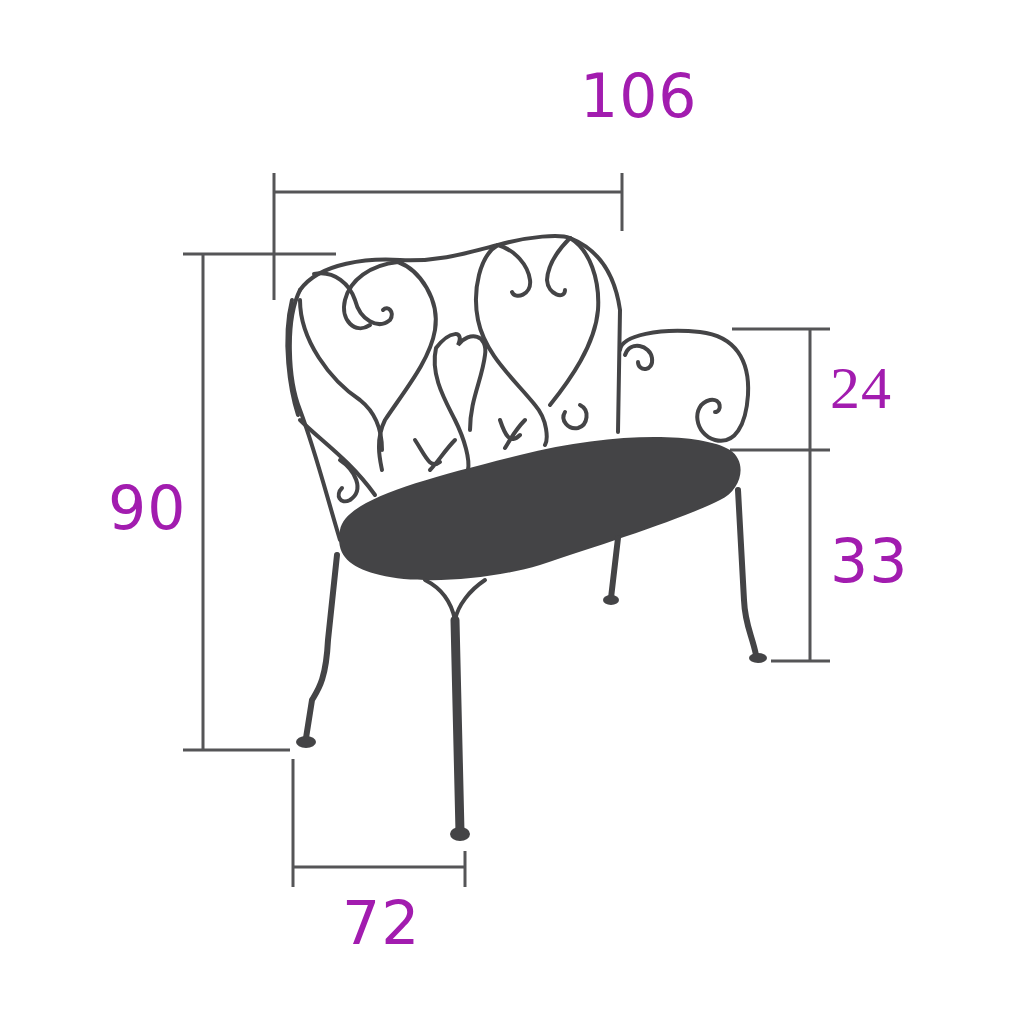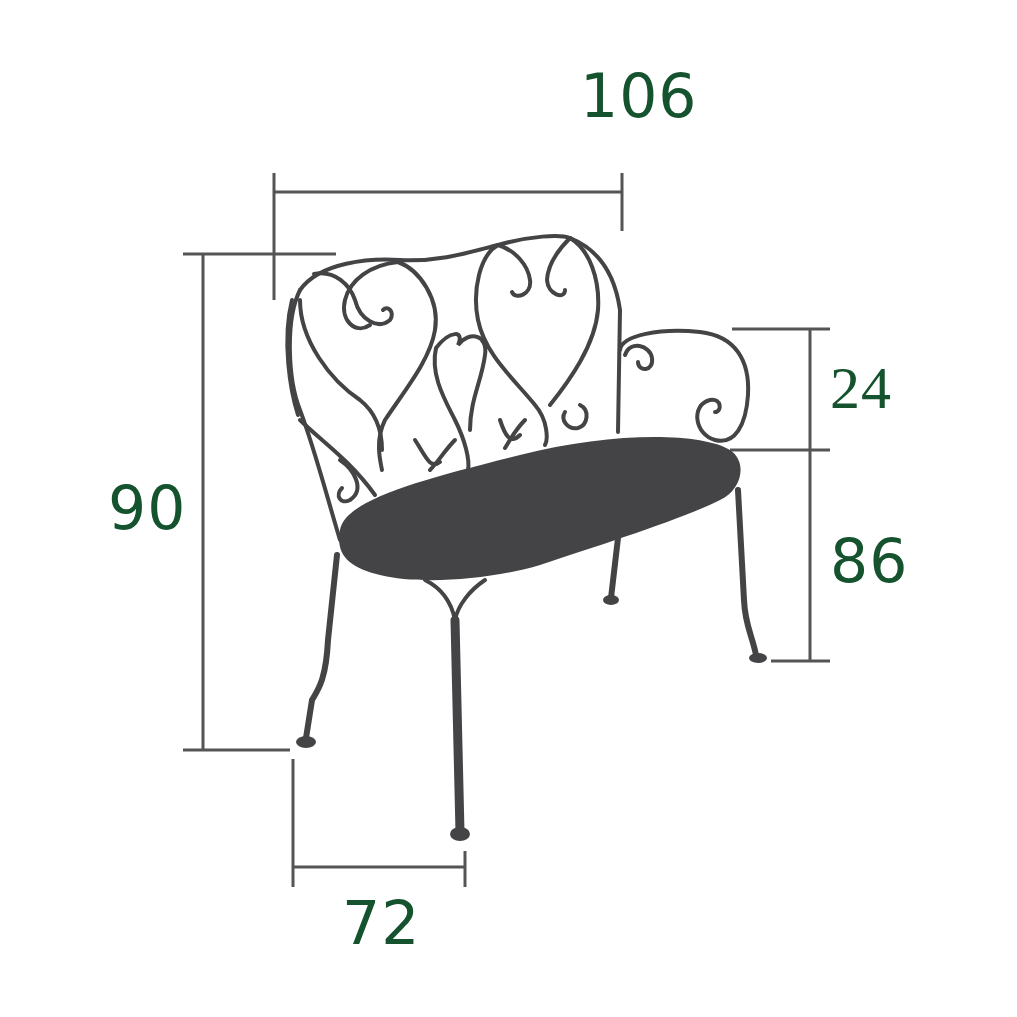--- a/index.html
+++ b/index.html
@@ -2,21 +2,21 @@
 <html><head>
   <meta charset="utf-8">
   <style>
     html, body { margin: 0; padding: 0; background: #ffffff; }
     body { width: 1017px; height: 1017px; position: relative; overflow: hidden; }
     .canvas { position: absolute; left: 0; top: 0; width: 1017px; height: 1017px; }
     .dim-label {
       position: absolute;
       font-family: "DejaVu Sans", sans-serif;
       font-size: 60px;
-      color: #14532d;
+      color: #a21caf;
       line-height: 1;
       letter-spacing: 1px;
     }
     .lbl-width { left: 580px; top: 66px; }
     .lbl-height { left: 108px; top: 478px; }
     .lbl-arm { left: 830px; top: 358px; font-family: Liberation Serif, serif; }
     .lbl-seat { left: 830px; top: 531px; }
     .lbl-depth { left: 342px; top: 893px; }
   </style>
 </head>
@@ -90,15 +90,15 @@
       <path stroke-width="6" d="M618 538 L611 598"></path>
       <ellipse cx="611" cy="600" rx="8" ry="5" fill="#444446" stroke="none"></ellipse>
       <path stroke-width="6" d="M738 490 L744 600 C745 625, 752 635, 756 655"></path>
       <ellipse cx="758" cy="658" rx="9" ry="5" fill="#444446" stroke="none"></ellipse>
     </g>
   </svg>
 
   <div class="dim-label lbl-width">106</div>
   <div class="dim-label lbl-height">90</div>
   <div class="dim-label lbl-arm">24</div>
-  <div class="dim-label lbl-seat">86</div>
+  <div class="dim-label lbl-seat">33</div>
   <div class="dim-label lbl-depth">72</div>
 </div>
 
 </body></html>

